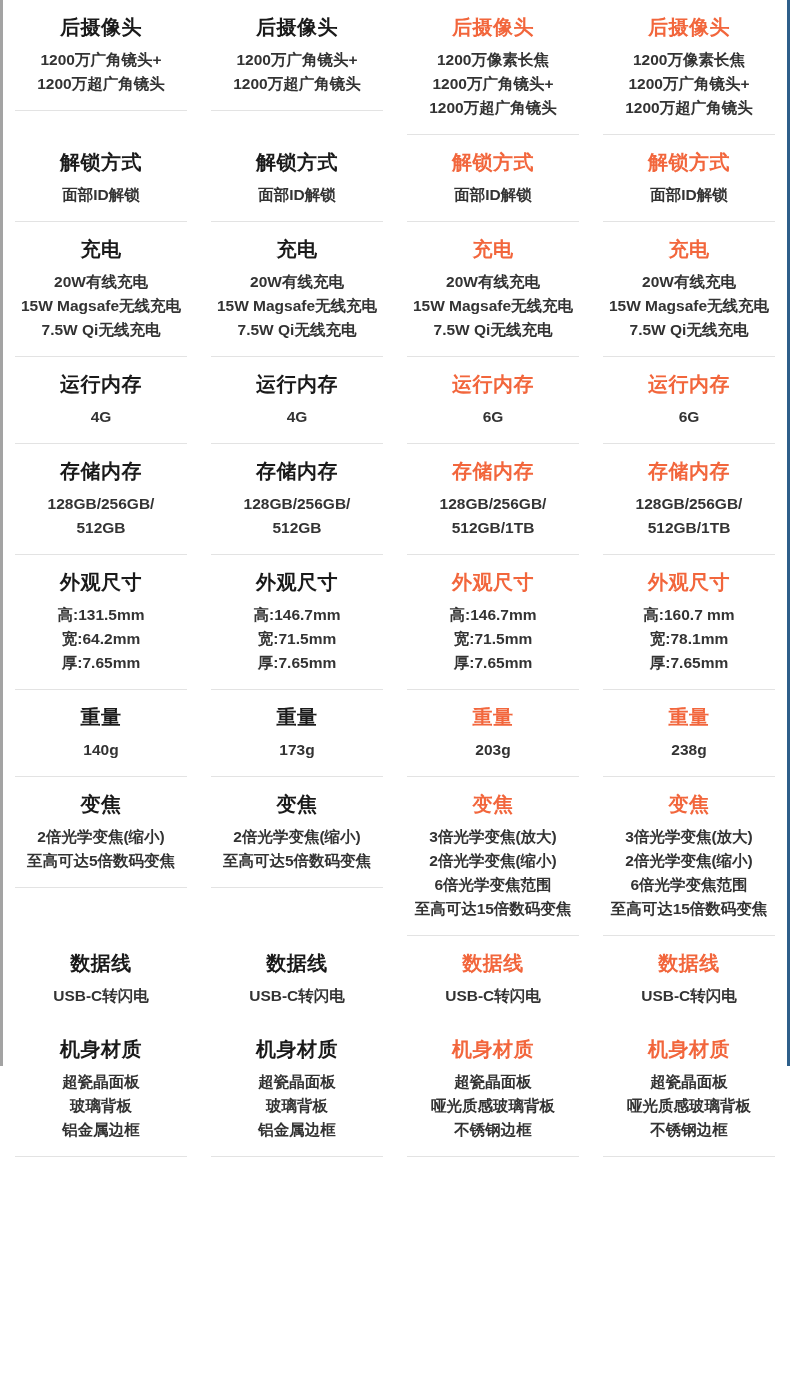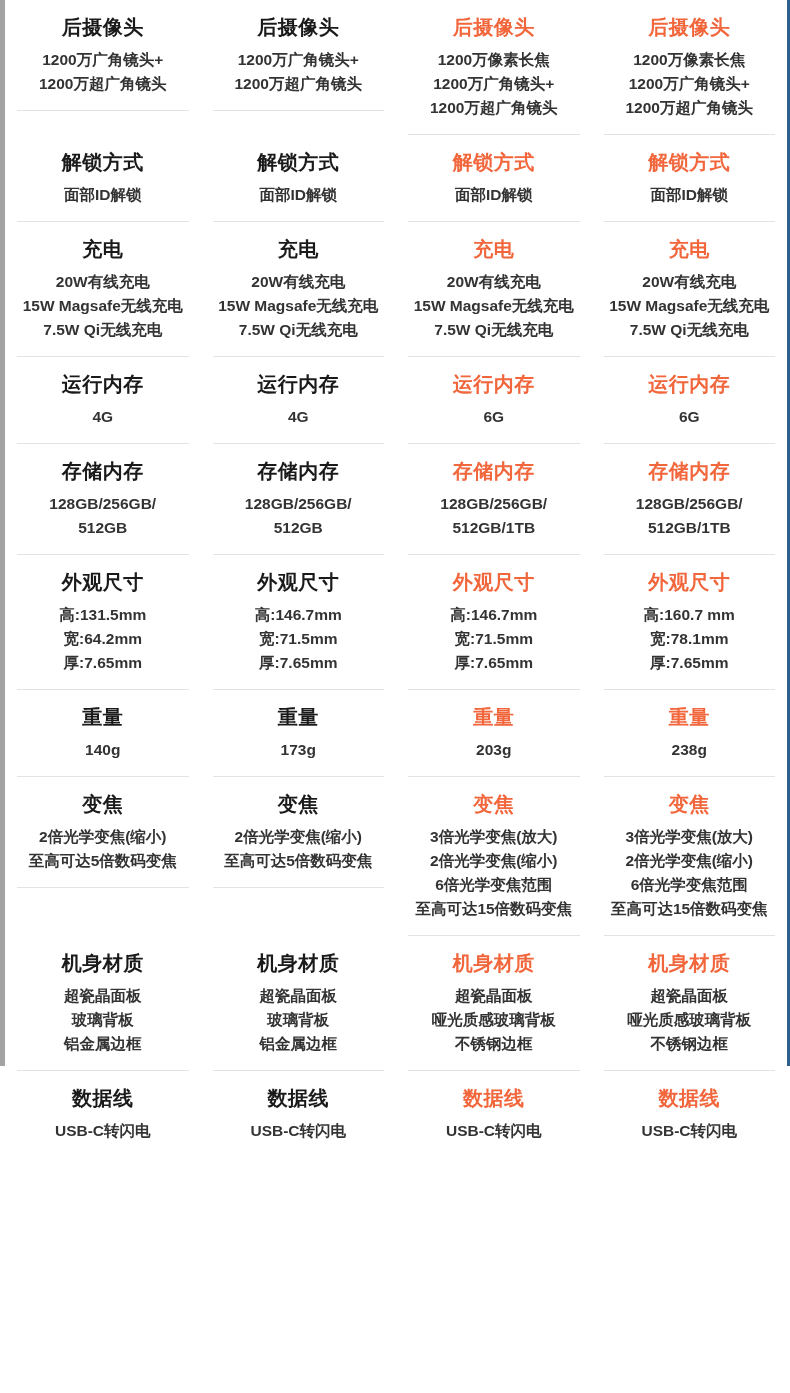--- a/index.html
+++ b/index.html
@@ -12,21 +12,21 @@
     width: 790px;
     height: 1393px;
     position: relative;
     overflow: hidden;
   }
   .page {
     position: relative;
     width: 790px;
     height: 1066px;
     box-sizing: border-box;
-    border-left: 5px solid #a3a3a3;
+    border-left: 3px solid #a3a3a3;
     border-right: 3px solid #2e5f8a;
     background: #ffffff;
   }
   .spec-table {
     width: 100%;
     border-collapse: collapse;
     table-layout: fixed;
   }
   .spec-table td {
     vertical-align: top;
@@ -337,20 +337,46 @@
 2倍光学变焦(缩小)
 6倍光学变焦范围
 至高可达15倍数码变焦</div>
             </div>
             <div class="cell-divider"></div>
           </td>
         </tr>
         <tr>
           <td>
             <div class="cell-inner">
+              <div class="spec-title">数据线</div>
+              <div class="spec-value">USB-C转闪电</div>
+            </div>
+          </td>
+          <td>
+            <div class="cell-inner">
+              <div class="spec-title">数据线</div>
+              <div class="spec-value">USB-C转闪电</div>
+            </div>
+          </td>
+          <td>
+            <div class="cell-inner">
+              <div class="spec-title highlight">数据线</div>
+              <div class="spec-value">USB-C转闪电</div>
+            </div>
+          </td>
+          <td>
+            <div class="cell-inner">
+              <div class="spec-title highlight">数据线</div>
+              <div class="spec-value">USB-C转闪电</div>
+            </div>
+          </td>
+        </tr>
+        <tr>
+          <td>
+            <div class="cell-inner">
               <div class="spec-title">机身材质</div>
               <div class="spec-value">超瓷晶面板
 玻璃背板
 铝金属边框</div>
             </div>
             <div class="cell-divider"></div>
           </td>
           <td>
             <div class="cell-inner">
               <div class="spec-title">机身材质</div>
@@ -370,43 +396,17 @@
             <div class="cell-divider"></div>
           </td>
           <td>
             <div class="cell-inner">
               <div class="spec-title highlight">机身材质</div>
               <div class="spec-value">超瓷晶面板
 哑光质感玻璃背板
 不锈钢边框</div>
             </div>
             <div class="cell-divider"></div>
-          </td>
-        </tr>
-        <tr>
-          <td>
-            <div class="cell-inner">
-              <div class="spec-title">数据线</div>
-              <div class="spec-value">USB-C转闪电</div>
-            </div>
-          </td>
-          <td>
-            <div class="cell-inner">
-              <div class="spec-title">数据线</div>
-              <div class="spec-value">USB-C转闪电</div>
-            </div>
-          </td>
-          <td>
-            <div class="cell-inner">
-              <div class="spec-title highlight">数据线</div>
-              <div class="spec-value">USB-C转闪电</div>
-            </div>
-          </td>
-          <td>
-            <div class="cell-inner">
-              <div class="spec-title highlight">数据线</div>
-              <div class="spec-value">USB-C转闪电</div>
-            </div>
           </td>
         </tr>
       </tbody>
   </table>
 </div>
 
 </body></html>

